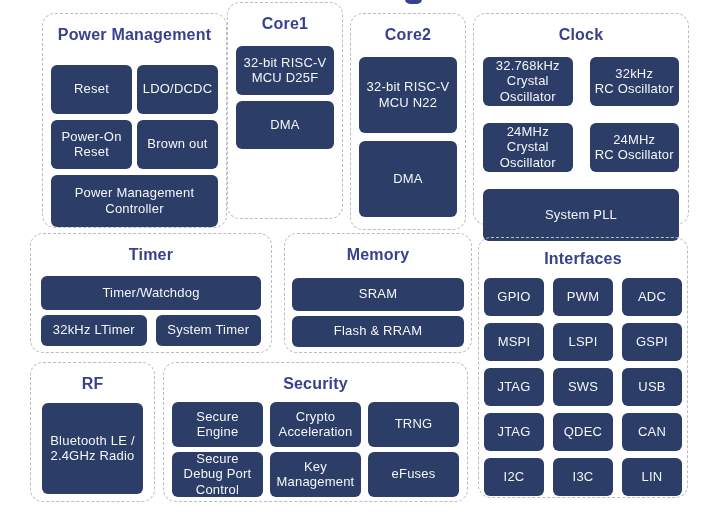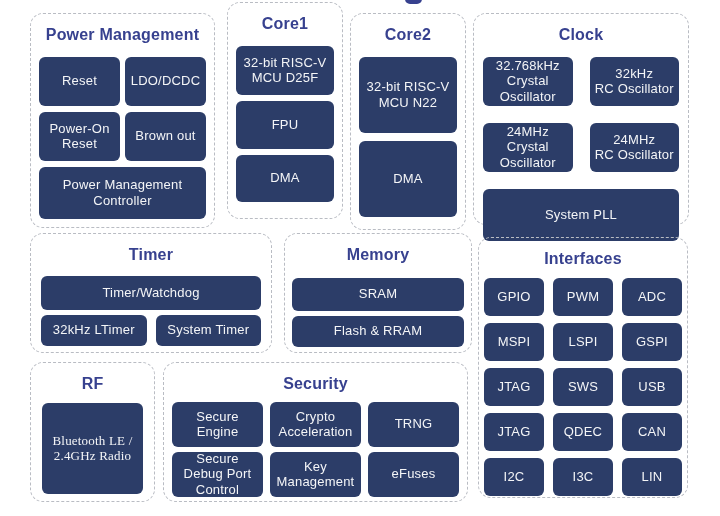--- a/index.html
+++ b/index.html
@@ -24,21 +24,21 @@
   .grid{display:grid;box-sizing:border-box;}
   .block{
     background:#2c3d68;border-radius:6px;color:#f4f5f7;
     display:flex;align-items:center;justify-content:center;
     text-align:center;font-size:13px;line-height:1.18;
     white-space:pre-line;font-weight:500;letter-spacing:.2px;
     padding:2px 3px;box-sizing:border-box;
   }
   .span2{grid-column:1 / span 2;}
 
-  #pm{left:30px;top:13px;width:185px;height:215px;}
+  #pm{left:42px;top:13px;width:185px;height:215px;gap:8px;}
   #pm .grid{margin-top:13px;padding:0 8px;grid-template-columns:1fr 1fr;grid-template-rows:49px 49px 52px;gap:6px 5px;}
 
   #core1{left:227px;top:2px;width:116px;height:217px;}
   #core1 .grid{margin-top:13px;padding:0 8px;grid-template-rows:49px 48px 47px;gap:6px;}
 
   #core2{left:350px;top:13px;width:116px;height:217px;}
   #core2 .grid{margin-top:13px;padding:0 8px;grid-template-rows:76px 76px;gap:8px;}
 
   #clock{left:473px;top:13px;width:216px;height:212px;}
   #clock .grid{margin-top:13px;padding:0 9px;grid-template-columns:1fr 1fr;grid-template-rows:49px 49px 52px;gap:17px;}
@@ -46,21 +46,21 @@
   #timer{left:30px;top:233px;width:242px;height:120px;}
   #timer .grid{margin-top:12px;padding:0 10px;grid-template-columns:1fr 1fr;grid-template-rows:34px 31px;gap:5px 9px;}
 
   #memory{left:284px;top:233px;width:188px;height:120px;}
   #memory .grid{margin-top:14px;padding:0 7px;grid-template-rows:33px 31px;gap:5px;}
 
   #interfaces{left:478px;top:237px;width:210px;height:261px;}
   #interfaces .grid{margin-top:10px;padding:0 5px;grid-template-columns:repeat(3,1fr);grid-auto-rows:38px;gap:7px 9px;}
 
   #rf{left:30px;top:362px;width:125px;height:140px;}
-  #rf .grid{margin-top:10px;padding:0 11px;grid-template-rows:91px;font-family:Liberation Serif, serif;}
+  #rf .grid{margin-top:10px;padding:0 11px;grid-template-rows:91px;}
 
   #security{left:163px;top:362px;width:305px;height:140px;}
   #security .grid{margin-top:9px;padding:0 8px;grid-template-columns:repeat(3,1fr);grid-template-rows:45px 45px;gap:5px 7px;}
 </style>
 </head>
 <body>
 
 <div class="canvas">
 
   <div class="crop-glyph"></div>
@@ -76,21 +76,20 @@
       <div class="block span2">Power Management
 Controller</div>
     </div>
   </section>
 
   <section class="panel" id="core1">
     <h2>Core1</h2>
     <div class="grid">
       <div class="block">32-bit RISC-V
 MCU D25F</div>
-      <div class="block">FPU</div>
       <div class="block">DMA</div>
     </div>
   </section>
 
   <section class="panel" id="core2">
     <h2>Core2</h2>
     <div class="grid">
       <div class="block">32-bit RISC-V
 MCU N22</div>
       <div class="block">DMA</div>

